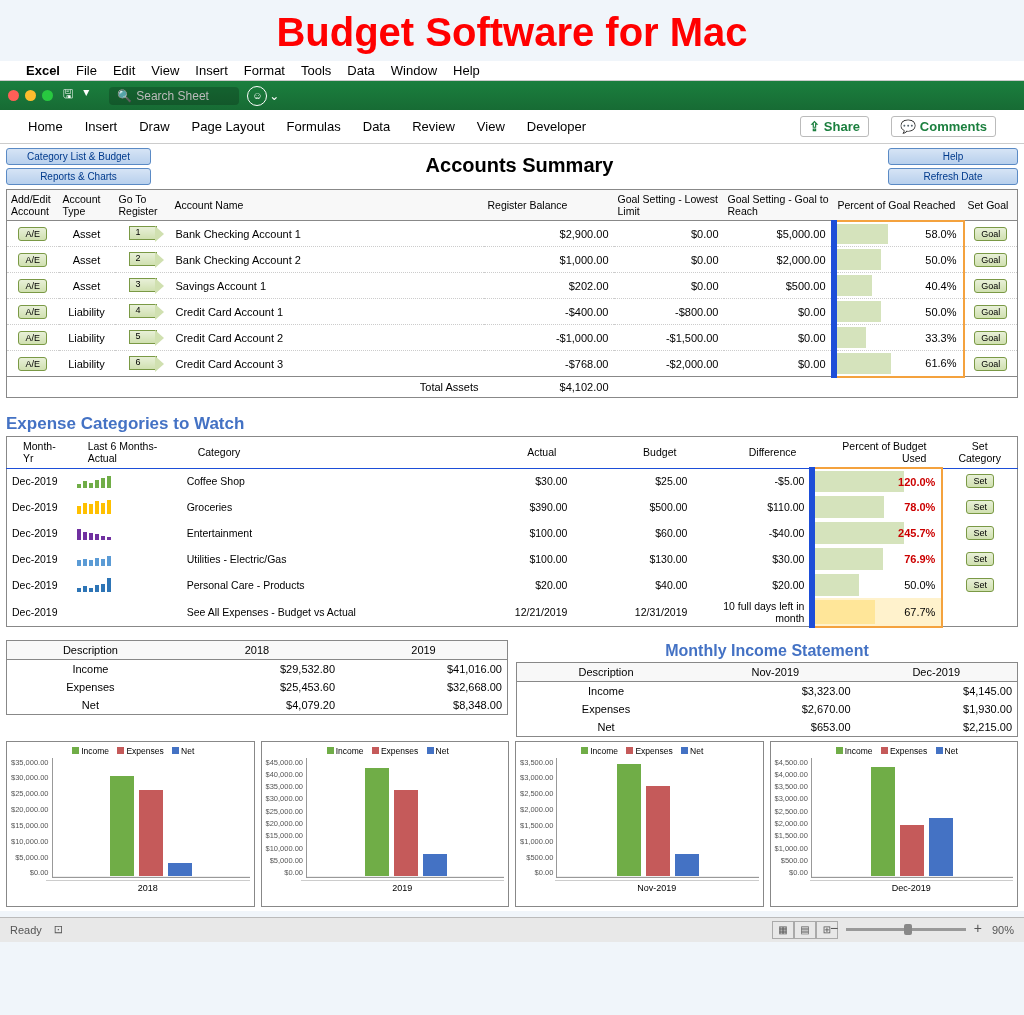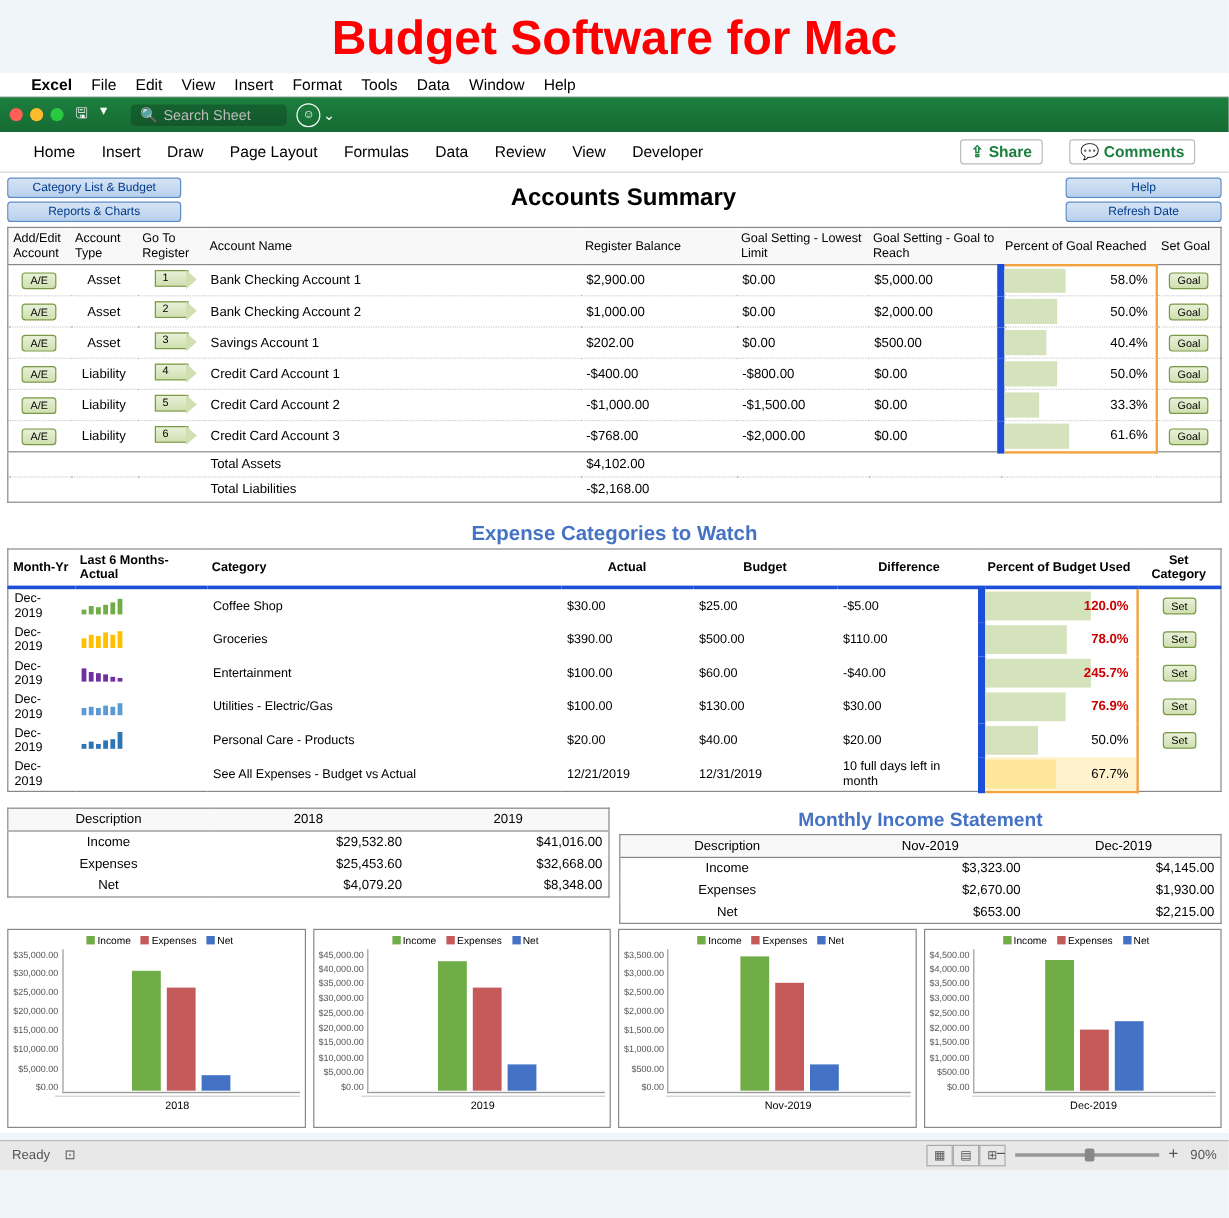--- a/index.html
+++ b/index.html
@@ -32,25 +32,25 @@
 .ae-btn { background: linear-gradient(#e8f0d8, #d0e0b0); border: 1px solid #7a9945; border-radius: 3px; padding: 1px 6px; font-size: 9px; cursor: pointer; display: inline-block; }
 .goto-arrow { background: linear-gradient(#e8f0d8, #d0e0b0); border: 1px solid #7a9945; width: 28px; height: 14px; position: relative; display: inline-block; }
 .goto-arrow::after { content: ""; position: absolute; right: -8px; top: -1px; border-left: 9px solid #d0e0b0; border-top: 8px solid transparent; border-bottom: 8px solid transparent; }
 .goto-num { position: absolute; left: 6px; top: 0; font-size: 9px; }
 .goal-bar-cell { border-left: 6px solid #1d4ed8; border-right: 2px solid #f4a23e; padding: 0 !important; position: relative; height: 26px; }
 tr:first-child .goal-bar-cell, .goal-top { border-top: 2px solid #f4a23e; }
 .goal-bottom { border-bottom: 2px solid #f4a23e !important; }
 .bar-bg { position: absolute; left: 0; top: 2px; bottom: 2px; width: 70%; }
 .bar-fill { height: 100%; background: #d5e3bc; }
 .bar-text { position: absolute; right: 6px; top: 50%; transform: translateY(-50%); font-size: 11px; }
-.txt-r { } .txt-c { text-align: center; } .txt-l { text-align: left; }
+.txt-r { text-align: right; } .txt-c { text-align: center; } .txt-l { text-align: left; }
 .totals-row td { border-bottom: none; border-top: 1px solid #888; }
-.exp-title { text-align: center; font-size: 17px; font-weight: bold; color: #4472c4; margin-top: 16px; padding-bottom: 2px; }
+.exp-title { font-size: 17px; font-weight: bold; color: #4472c4; margin-top: 16px; padding-bottom: 2px; }
 table.expenses { width: 100%; border-collapse: collapse; border: 1px solid #888; }
-table.expenses th { font-weight: bold; font-size: 10.5px; padding: 3px 4px; border-bottom: 3px solid #1d4ed8; }
+table.expenses th { font-weight: normal; font-size: 10.5px; padding: 3px 16px; border-bottom: 1px solid #1d4ed8; }
 table.expenses td { font-size: 10.5px; padding: 2px 5px; }
 .spark { display: flex; align-items: flex-end; gap: 2px; height: 14px; }
 .spark span { width: 4px; display: inline-block; }
 .red-val { color: #cc0000; font-weight: bold; }
 .income-wrap { display: flex; gap: 8px; margin-top: 12px; }
 .income-half { flex: 1; }
 .income-title { text-align: center; font-size: 16px; font-weight: bold; color: #4472c4; padding: 2px; }
 table.income { width: 100%; border-collapse: collapse; border: 1px solid #888; }
 table.income th { font-weight: normal; font-size: 11px; padding: 3px 5px; border-bottom: 1px solid #888; text-align: center; background: #f8f8f8; }
 table.income td { font-size: 11px; padding: 3px 5px; text-align: right; }
@@ -255,26 +255,20 @@
     <td class="txt-c"><span class="ae-btn">Goal</span></td>
   </tr>
       </tbody>
     <tbody>
       <tr class="totals-row">
           <td colspan="3"></td>
           <td class="txt-r">Total Assets</td>
           <td class="txt-r">$4,102.00</td>
           <td colspan="4"></td>
         </tr>
-      <tr>
-          <td colspan="3"></td>
-          <td class="txt-r">Total Liabilities</td>
-          <td class="txt-r">-$2,168.00</td>
-          <td colspan="4"></td>
-        </tr>
     </tbody>
   </table>
 
   <div class="exp-title">Expense Categories to Watch</div>
   <table class="expenses">
     <thead>
         <tr>
       <th class="txt-l" style="width:56px">Month-Yr</th>
       <th class="txt-l" style="width:110px">Last 6 Months-Actual</th>
       <th class="txt-l">Category</th>

